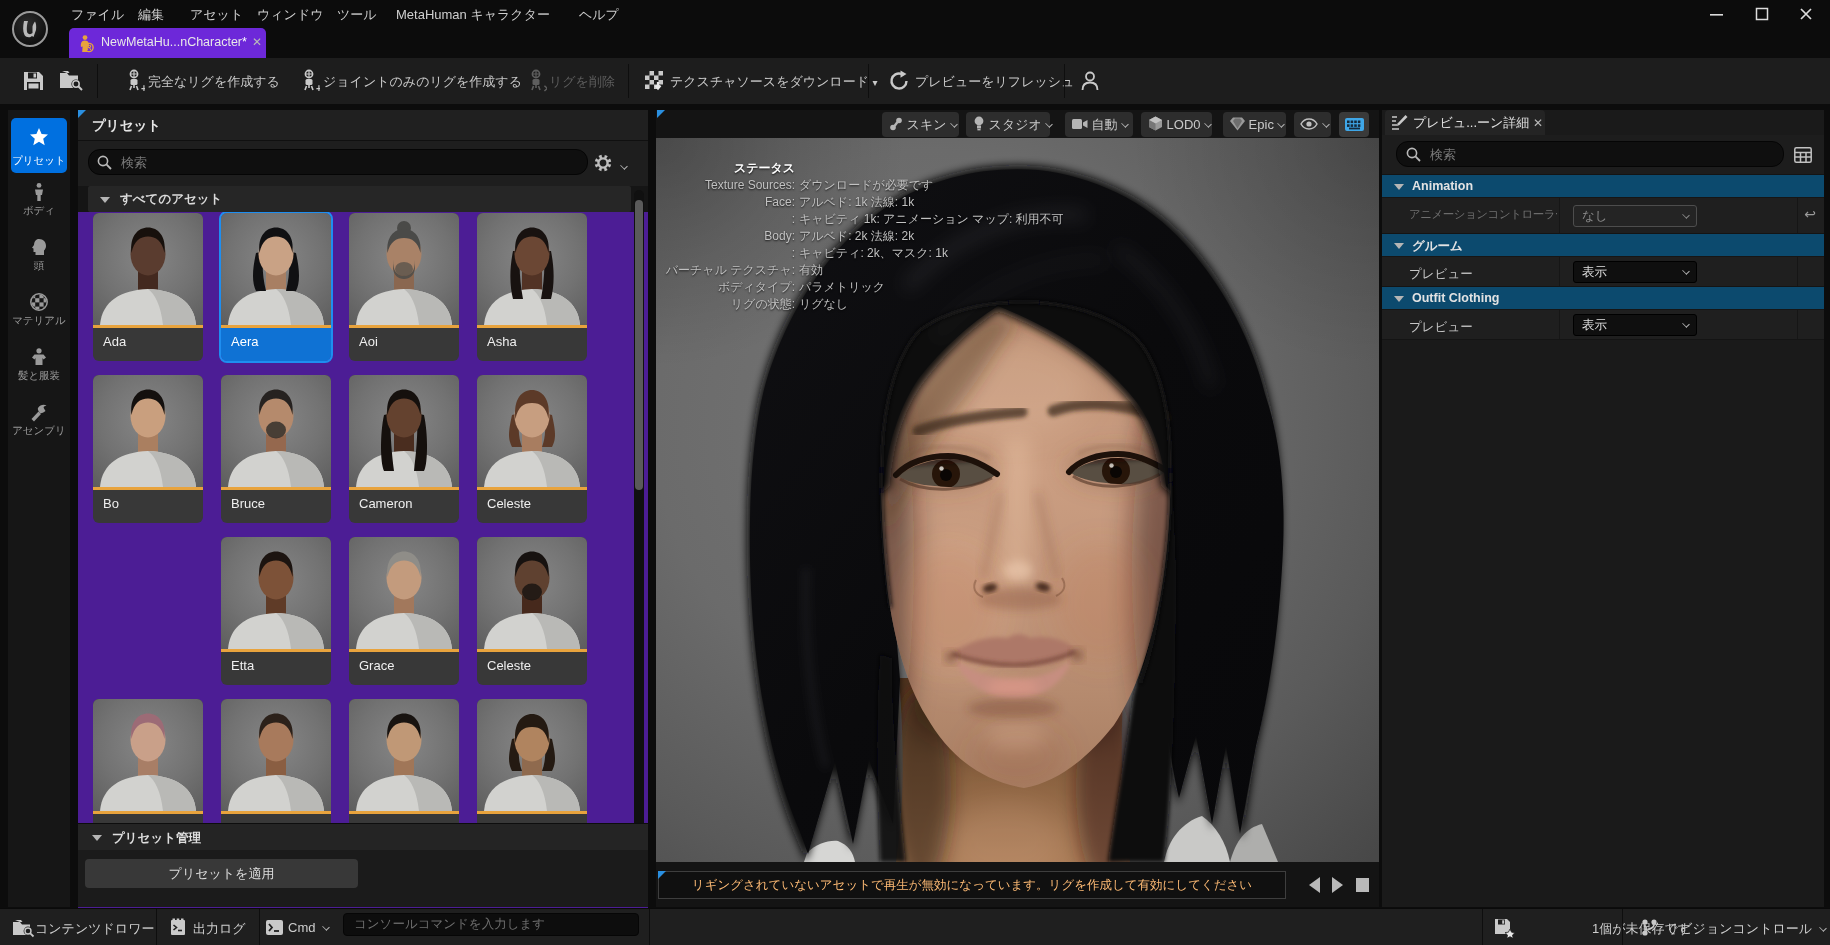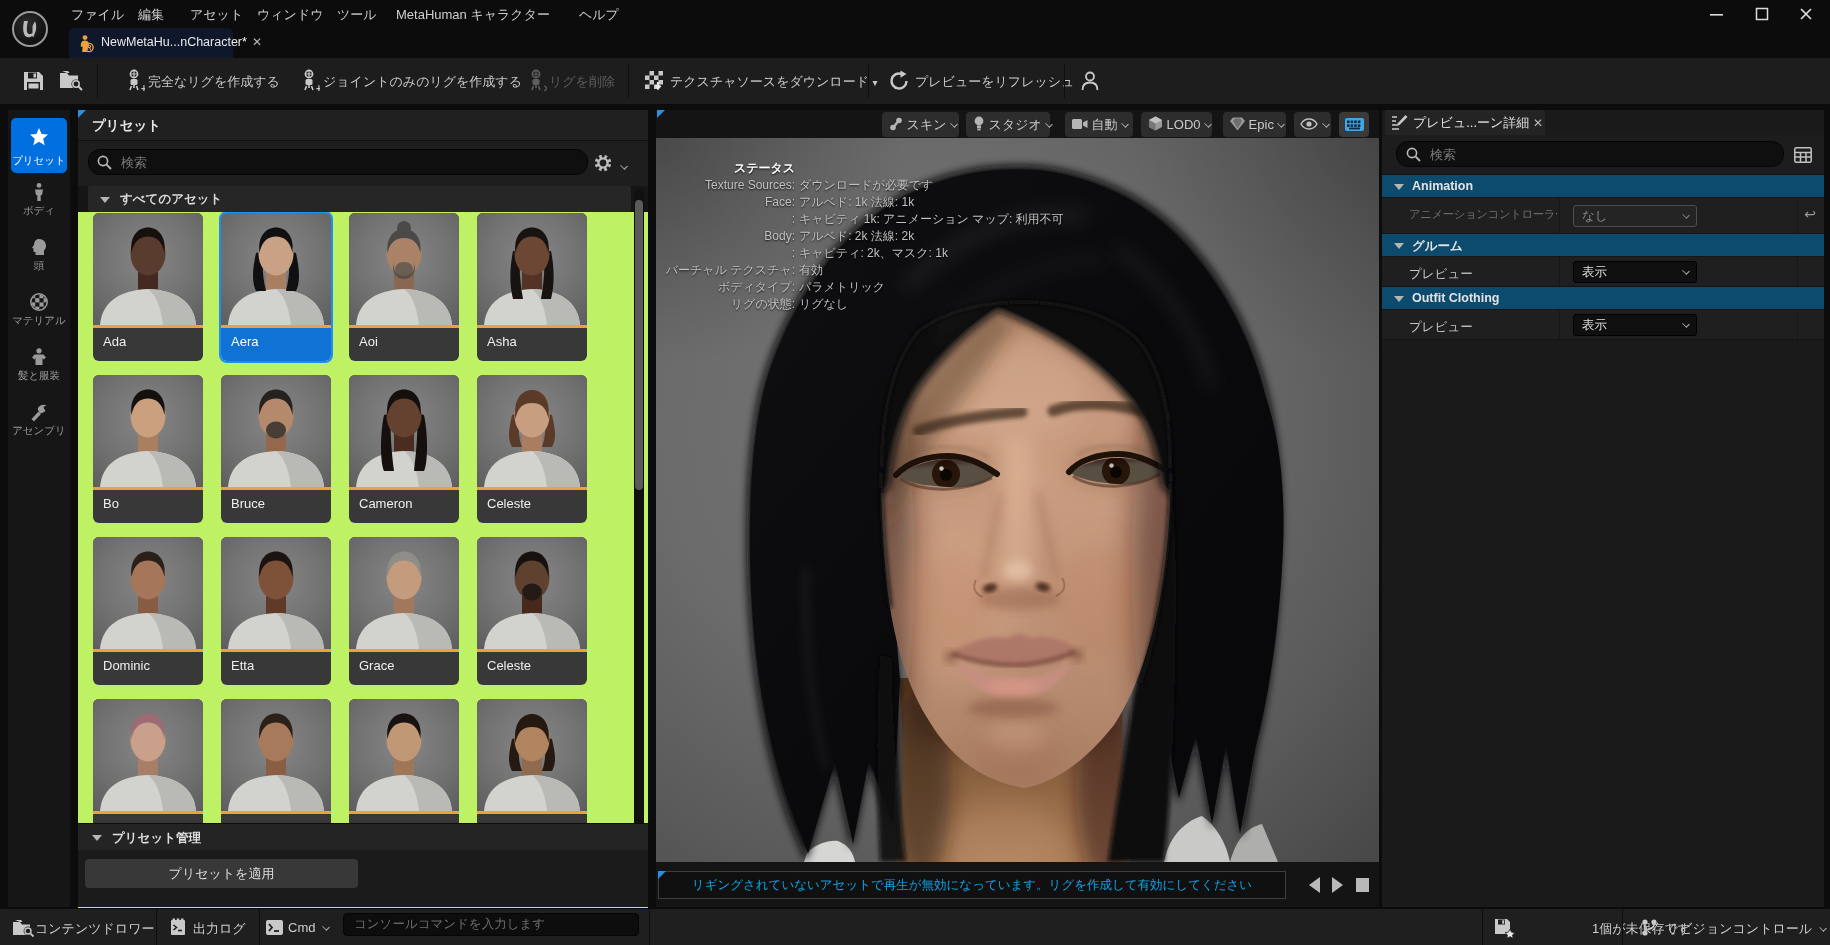--- a/index.html
+++ b/index.html
@@ -7,21 +7,21 @@
 #win{position:relative;width:1830px;height:945px;background:#0c0c0c}
 
 #menubar{position:absolute;left:0;top:0;width:1830px;height:27px;background:#0c0c0c}
 #menubar .mi{position:absolute;top:6px;font-size:13px;color:#cfcfcf;white-space:nowrap}
 #logo{position:absolute;left:12px;top:11px;width:36px;height:36px;border-radius:50%;
  background:radial-gradient(circle at 42% 35%,#2e2e2e,#111 70%);border:2.5px solid #9a9a9a;z-index:5}
 #logo svg{position:absolute;left:3px;top:3px}
 #winctl{position:absolute;top:0;right:0;height:27px}
 
 #tabrow{position:absolute;left:0;top:27px;width:1830px;height:31px;background:#0c0c0c}
-#tab1{position:absolute;left:69px;top:1px;width:164px;height:30px;background:#0f172a;
+#tab1{position:absolute;left:69px;top:1px;width:197px;height:30px;background:#6d28d9;
  border-radius:5px 5px 0 0;}
 #tab1 .ttext{position:absolute;left:32px;top:7px;width:151px;font-size:12.5px;color:#e8e8e8;white-space:nowrap;overflow:hidden}
 #tab1 .tclose{position:absolute;left:183px;top:7px;font-size:12px;color:#b9b9b9}
 
 #toolbar{position:absolute;left:0;top:58px;width:1830px;height:46px;background:#1d1d1d}
 #toolbar .tbtxt{position:absolute;top:15px;font-size:13px;color:#c9c9c9;white-space:nowrap}
 #toolbar .tbdis{color:#5e5e5e}
 #toolbar .sep{position:absolute;top:6px;width:1px;height:34px;background:#0e0e0e}
 
 #sidebar{position:absolute;left:8px;top:110px;width:62px;height:797px;background:#161616}
@@ -29,21 +29,21 @@
 #sbtn .lbl{position:absolute;width:100%;top:36px;text-align:center;font-size:10.5px;color:#fff}
 .sbitem{position:absolute;width:62px;text-align:center;color:#9a9a9a;font-size:10.5px}
 
 #lpanel{position:absolute;left:78px;top:110px;width:570px;height:797px;background:#151515}
 #lphead{position:absolute;left:0;top:0;width:570px;height:31px;background:#202020;border-bottom:1px solid #101010}
 #lphead .t{position:absolute;left:14px;top:7px;font-size:13.5px;font-weight:bold;color:#e6e6e6}
 #lpsearch{position:absolute;left:0;top:31px;width:570px;height:45px;background:#1e1e1e}
 .spill{position:absolute;background:#0f0f0f;border:1px solid #050505;border-radius:12px}
 #assetshead{position:absolute;left:10px;top:76px;width:543px;height:26px;background:#262626;border-radius:2px}
 #assetshead .t{position:absolute;left:32px;top:5px;font-size:12.5px;font-weight:bold;color:#dadada}
-#gridwrap{position:absolute;left:0px;top:102px;width:570px;height:721px;overflow:hidden;background:#bef264}
+#gridwrap{position:absolute;left:0px;top:102px;width:570px;height:721px;overflow:hidden;background:#4c1d95}
 .card{position:absolute;width:110px;height:148px;background:#383838;border-radius:6px;overflow:hidden}
 .card .cthumb{position:absolute;left:0;top:0;width:110px;height:112px;
  background:radial-gradient(circle at 50% 40%,#868686,#727272 55%,#5d5d5d 100%);overflow:hidden}
 .card .cline{position:absolute;left:0;top:112px;width:110px;height:3px;background:#e8a33d}
 .card .cname{position:absolute;left:10px;top:121px;font-size:13px;color:#efefef}
 .card.sel{outline:2px solid #1e8ef0;background:#0f72d4}
 .card.sel .cname{color:#fff}
 #mgmthead{position:absolute;left:0;top:713px;width:570px;height:27px;background:#242424;border-top:1px solid #0d0d0d}
 #mgmthead .t{position:absolute;left:34px;top:6px;font-size:12.5px;font-weight:bold;color:#dedede}
 #mgmtbody{position:absolute;left:0;top:740px;width:570px;height:57px;background:#1b1b1b}
@@ -51,21 +51,21 @@
  text-align:center;line-height:29px;font-size:13px;color:#dcdcdc}
 #lscroll{position:absolute;left:556px;top:80px;width:10px;height:640px;background:#101010;border-radius:5px}
 #lthumb{position:absolute;left:557px;top:90px;width:8px;height:290px;background:#5a5a5a;border-radius:4px}
 
 #vp{position:absolute;left:656px;top:110px;width:723px;height:797px;background:#141414}
 #vptools{position:absolute;left:0;top:0;width:723px;height:28px;background:#141414}
 .vbtn{position:absolute;top:2px;height:25px;background:#2d2d2d;border-radius:4px;color:#c9c9c9;
  font-size:13px;line-height:25px;white-space:nowrap}
 #vpimg{position:absolute;left:0;top:28px;width:723px;height:724px;overflow:hidden}
 #vpmsg{position:absolute;left:2px;top:761px;width:628px;height:28px;background:#101010;
- border:1px solid #3e3e3e;text-align:center;line-height:26px;font-size:12.5px;color:#0ea5e9}
+ border:1px solid #3e3e3e;text-align:center;line-height:26px;font-size:12.5px;color:#fdba74}
 
 #stat{position:absolute;left:0;top:22px;width:430px;font-size:12px;color:#c2c2c2;
  text-shadow:0 1px 2px rgba(0,0,0,.8);z-index:3}
 #stat .row{height:17px;white-space:nowrap}
 #stat .l{display:inline-block;width:139px;text-align:right}
 #stat .v{margin-left:4px}
 
 #rpanel{position:absolute;left:1382px;top:110px;width:442px;height:797px;background:#1a1a1a}
 #rtab{position:absolute;left:3px;top:0px;width:160px;height:25px;background:#242424;border-radius:4px 4px 0 0}
 #rtab .t{position:absolute;left:28px;top:4px;font-size:13px;color:#e2e2e2;white-space:nowrap}
@@ -358,33 +358,20 @@
               <path d="M7,112 C9,88 28,77 55,76 C82,77 101,88 103,112 Z" fill="#d2d2cf"></path>
               <path d="M55,76 C82,77 101,88 103,112 L70,112 C68,93 62,81 55,76 Z" fill="#b9b9b6"></path>
               <path d="M35,40 C31,58 31,64 35,72 L45,72 C41,62 41,48 43,38 Z" fill="#5c3a28"></path>
               <path d="M75,40 C79,58 79,64 75,72 L65,72 C69,62 69,48 67,38 Z" fill="#5c3a28"></path>
               <ellipse cx="55" cy="41" rx="17.5" ry="21.5" fill="#c79e80"></ellipse>
               <path d="M38.5,44 C36,24 45,15 55,15 C65,15 74,24 71.5,44 C69,32 64,28 55,28 C46,28 41,32 38.5,44 Z" fill="#5c3a28"></path>
             </svg>
           </div>
           <div class="cline"></div>
           <div class="cname">Celeste</div>
-        </div>
-<div class="card" style="left:15px;top:325px">
-          <div class="cthumb">
-            <svg width="110" height="112" viewBox="0 0 110 112" style="position:absolute;top:0;left:0">
-              <rect x="45" y="58" width="20" height="22" fill="#875c42"></rect>
-              <path d="M7,112 C9,88 28,77 55,76 C82,77 101,88 103,112 Z" fill="#d2d2cf"></path>
-              <path d="M55,76 C82,77 101,88 103,112 L70,112 C68,93 62,81 55,76 Z" fill="#b9b9b6"></path>
-              <ellipse cx="55" cy="41" rx="17.5" ry="21.5" fill="#a5765a"></ellipse>
-              <path d="M38.5,40 C36.5,23 45,14.5 55,14.5 C65,14.5 73.5,23 71.5,40 C69,28 63,23.5 55,23.5 C47,23.5 41,28 38.5,40 Z" fill="#2a201a"></path>
-            </svg>
-          </div>
-          <div class="cline"></div>
-          <div class="cname">Dominic</div>
         </div>
 <div class="card" style="left:143px;top:325px">
           <div class="cthumb">
             <svg width="110" height="112" viewBox="0 0 110 112" style="position:absolute;top:0;left:0">
               <rect x="45" y="58" width="20" height="22" fill="#5f3b27"></rect>
               <path d="M7,112 C9,88 28,77 55,76 C82,77 101,88 103,112 Z" fill="#d2d2cf"></path>
               <path d="M55,76 C82,77 101,88 103,112 L70,112 C68,93 62,81 55,76 Z" fill="#b9b9b6"></path>
               <ellipse cx="55" cy="41" rx="17.5" ry="21.5" fill="#7d5238"></ellipse>
               <path d="M38.5,40 C36.5,23 45,14.5 55,14.5 C65,14.5 73.5,23 71.5,40 C69,28 63,23.5 55,23.5 C47,23.5 41,28 38.5,40 Z" fill="#1c1410"></path>
             </svg>

